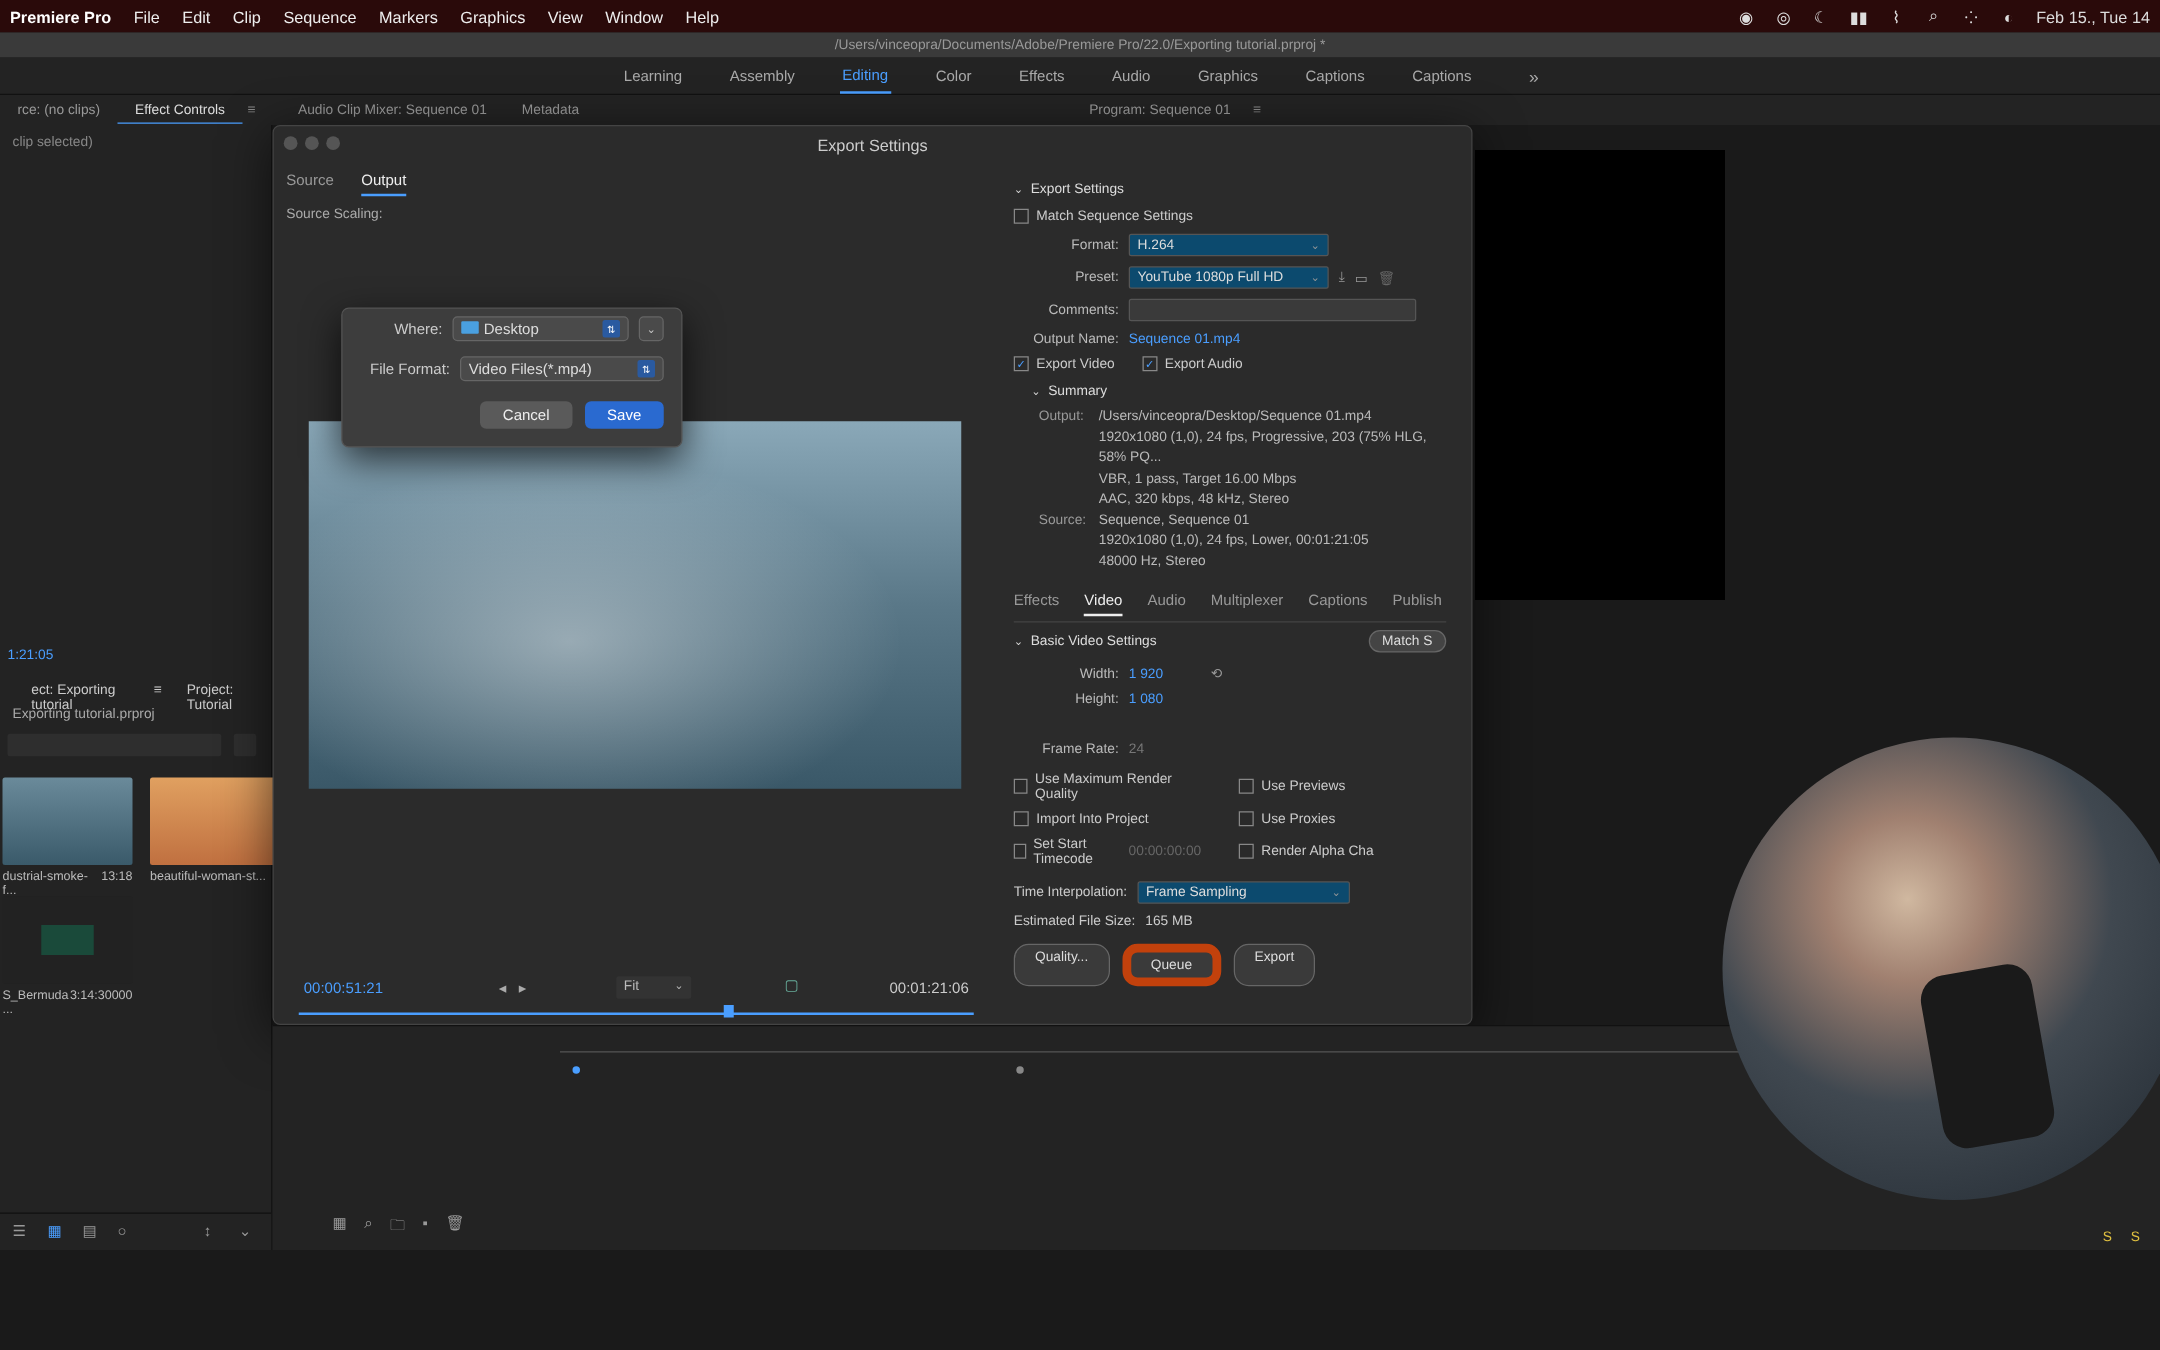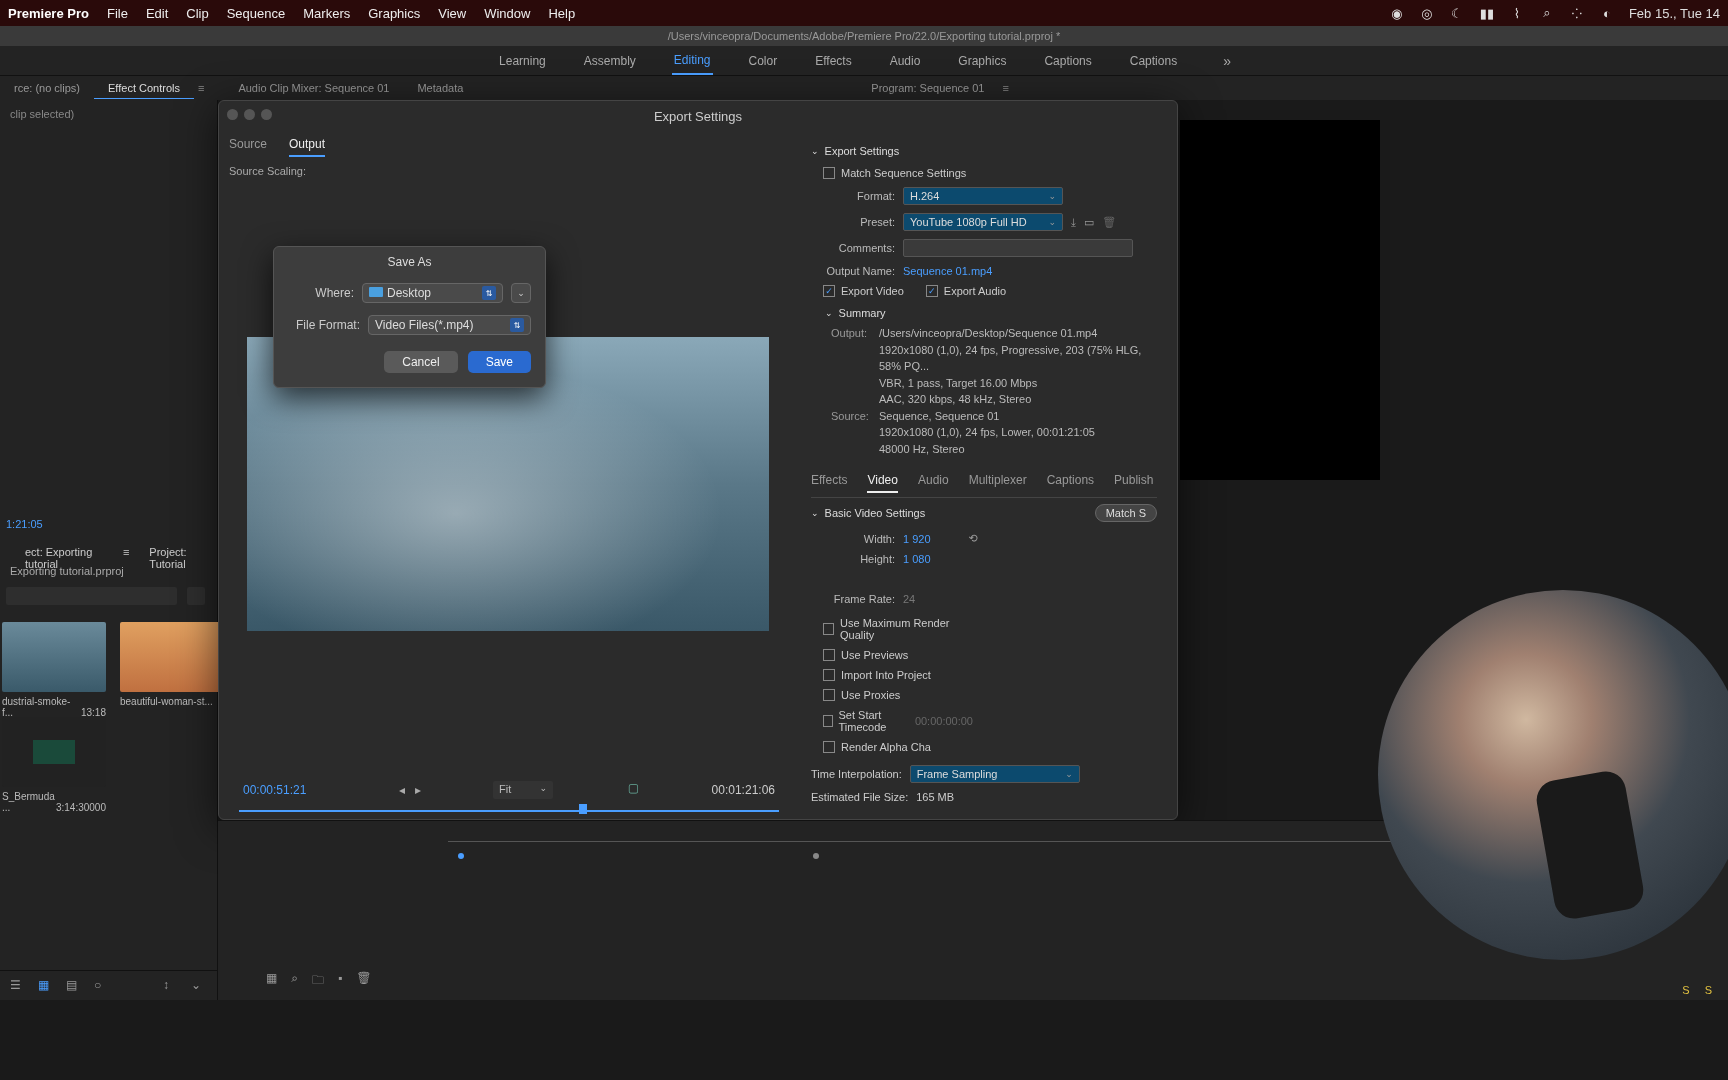--- a/index.html
+++ b/index.html
@@ -36,21 +36,21 @@
 .noclip { padding: 8px 10px; color: #888; font-size: 11px; }
 .proj-header { position: absolute; top: 440px; left: 0; right: 0; padding: 6px 10px; font-size: 11px; color: #ccc; display: flex; gap: 20px; margin-left: 15px; }
 .proj-file { position: absolute; top: 465px; left: 10px; font-size: 11px; color: #aaa; }
 .searchbar { position: absolute; top: 487px; left: 6px; right: 40px; height: 18px; background: #2e2e2e; border-radius: 2px; }
 .sort-icon { position: absolute; top: 487px; right: 12px; width: 18px; height: 18px; background: #2e2e2e; border-radius: 2px; }
 .thumbs { position: absolute; top: 520px; left: 0; right: 0; display: flex; gap: 14px; padding: 2px; }
 .thumb { width: 104px; }
 .thumb .img { width: 104px; height: 70px; background: linear-gradient(#6a8a9a,#3a5a6a); border-radius: 2px; }
 .thumb .img.beach { background: linear-gradient(#e0a060,#c07040); }
 .thumb .img.audio { background: #222; display:flex; align-items:center; justify-content:center; }
-.thumb .label { font-size: 10px; color: #bbb; margin-top: 4px; display:flex; justify-content:space-between;align-items:flex-end; }
+.thumb .label { font-size: 10px; color: #bbb; margin-top: 4px; display:flex; justify-content:space-between; }
 .thumbs2 { position: absolute; top: 615px; left: 0; }
 .waveform { width: 42px; height: 24px; background: #1a4a3a; margin: 10px auto; }
 
 .bottom-icons { position: absolute; bottom: 0; left: 0; right: 0; height: 30px; background: #232323; display: flex; align-items: center; gap: 12px; padding: 0 10px; border-top: 1px solid #111; }
 .bottom-icons .bi { width: 16px; height: 16px; color: #999; }
 
 
 .export-dialog { position: absolute; left: 218px; top: 0; width: 960px; height: 720px; background: #2b2b2b; border: 1px solid #444; border-radius: 6px; box-shadow: 0 8px 40px rgba(0,0,0,.6); }
 .export-title { text-align: center; padding: 8px; font-size: 13px; color: #ccc; }
 .traffic { position: absolute; left: 8px; top: 8px; display: flex; gap: 6px; }
@@ -79,21 +79,21 @@
 
 .export-right { position: absolute; left: 580px; top: 30px; width: 370px; bottom: 10px; padding: 8px 12px; font-size: 11px; overflow: hidden; }
 .sect-hdr { color:#ddd; padding: 6px 0; display:flex; align-items:center; gap:6px; }
 .sect-hdr .caret { font-size: 9px; }
 .row { display:flex; align-items:center; padding: 4px 0; gap: 8px; }
 .row .lbl { width: 84px; text-align: right; color:#bbb; }
 .dd { background:#0c4a6e; border:1px solid #555; color:#ddd; padding:2px 6px; border-radius:2px; display:flex; justify-content:space-between; align-items:center; width: 160px; }
 .dd .chev { font-size:9px; color:#999; }
 .txtin { background:#3a3a3a; border:1px solid #555; color:#ddd; padding:2px 6px; border-radius:2px; width: 230px; height:18px; }
 .link { color:#4a9eff; cursor:pointer; }
-.chk { display:inline-flex; align-items:center; gap:6px;margin-left:12px; }
+.chk { display:inline-flex; align-items:center; gap:6px; }
 .chk .box { width:12px; height:12px; border:1px solid #888; background:#2a2a2a; display:inline-flex; align-items:center; justify-content:center; font-size:9px; color:#4a9eff; }
 .summary { padding-left: 20px; color:#bbb; line-height: 1.5; font-size: 11px; }
 .summary .k { color:#999; display:inline-block; width: 48px; }
 
 .export-tabs2 { display:flex; gap:20px; padding: 8px 0 4px 0; border-bottom: 1px solid #444; margin-top: 8px; font-size:12px; }
 .export-tabs2 .t { color:#999; padding-bottom:4px; cursor:pointer; }
 .export-tabs2 .t.active { color:#eee; border-bottom:2px solid #eee; }
 
 .numfield { color:#4a9eff; }
 .framerate { color:#777; }
@@ -405,21 +405,20 @@
 
       <div class="btn-row">
         <span class="pill-btn">Quality...</span>
         <span class="pill-btn primary">Queue</span>
         <span class="pill-btn">Export</span>
       </div>
     </div>
   </div>
 
   <div class="saveas">
-    <div class="saveas-title">Save As</div>
     <div class="frow">
       <span class="flbl">Where:</span>
       <span class="ddc">
           <span><span class="folder-ic"></span><span>Desktop</span></span>
           <span class="arrows">⇅</span>
         </span>
       <span class="expand">⌄</span>
     </div>
     <div class="frow">
       <span class="flbl" style="width:72px">File Format:</span>

